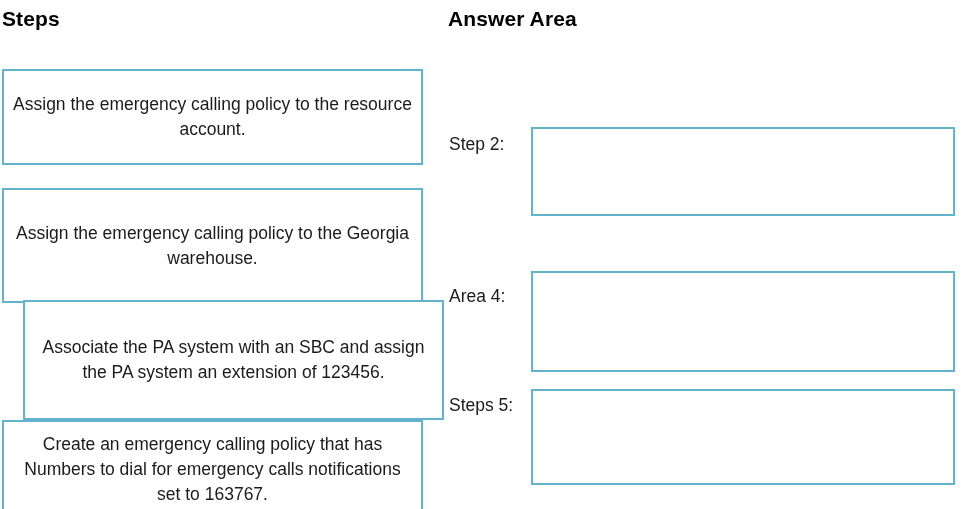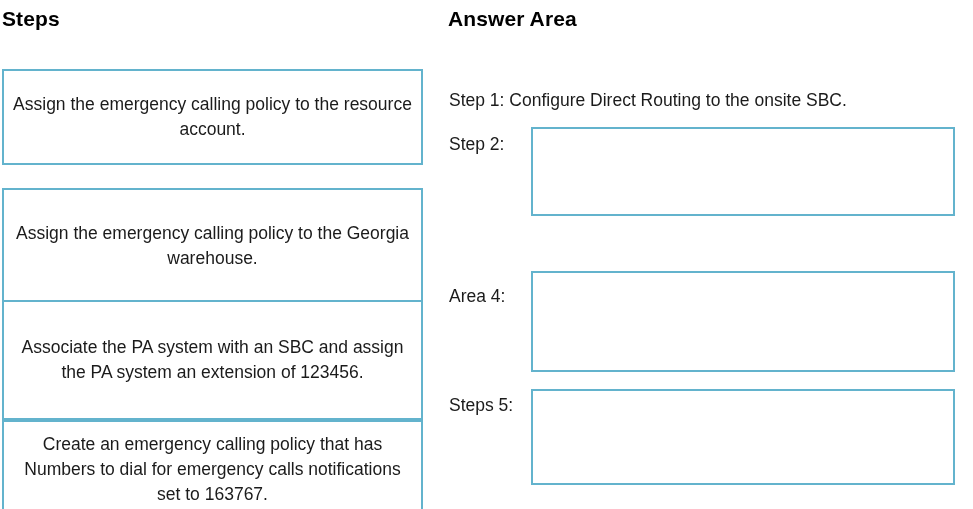--- a/index.html
+++ b/index.html
@@ -48,21 +48,21 @@
     font-size: 17.5px;
     line-height: 25px;
     color: #1b1b1b;
     padding: 0 8px;
     cursor: move;
   }
   .step-tile span { display: block; width: 100%; }
 
   #tile-0 { top: 57px;  height: 96px; }
   #tile-1 { top: 176px; height: 115px; }
-  #tile-2 { top: 288px; height: 120px; }
+  #tile-2 { top: 288px; height: 120px; margin-left: 21px; }
   #tile-3 { top: 408px; height: 98px; }
 
   
   .answer-line {
     position: absolute;
     left: 2px;
     font-size: 17.5px;
     line-height: 24px;
     color: #1b1b1b;
     white-space: nowrap;
@@ -116,21 +116,20 @@
   <div class="step-tile" id="tile-3">
     <span>Create an emergency calling policy that has Numbers to dial for emergency calls notifications set to 163767.</span>
   </div>
 
 </div>
 
 <div class="panel" id="answer-panel">
 
   <div class="panel-heading" id="answer-heading">Answer Area</div>
 
-  <div class="answer-line" id="line-1">Step 1: Configure Direct Routing to the onsite SBC.</div>
 
   <div class="answer-slot-label" id="slot-label-2">Step 2:</div>
   <div class="answer-drop" id="drop-2"></div>
 
 
   <div class="answer-slot-label" id="slot-label-4">Area 4:</div>
   <div class="answer-drop" id="drop-4"></div>
 
   <div class="answer-slot-label" id="slot-label-5">Steps 5:</div>
   <div class="answer-drop" id="drop-5"></div>

